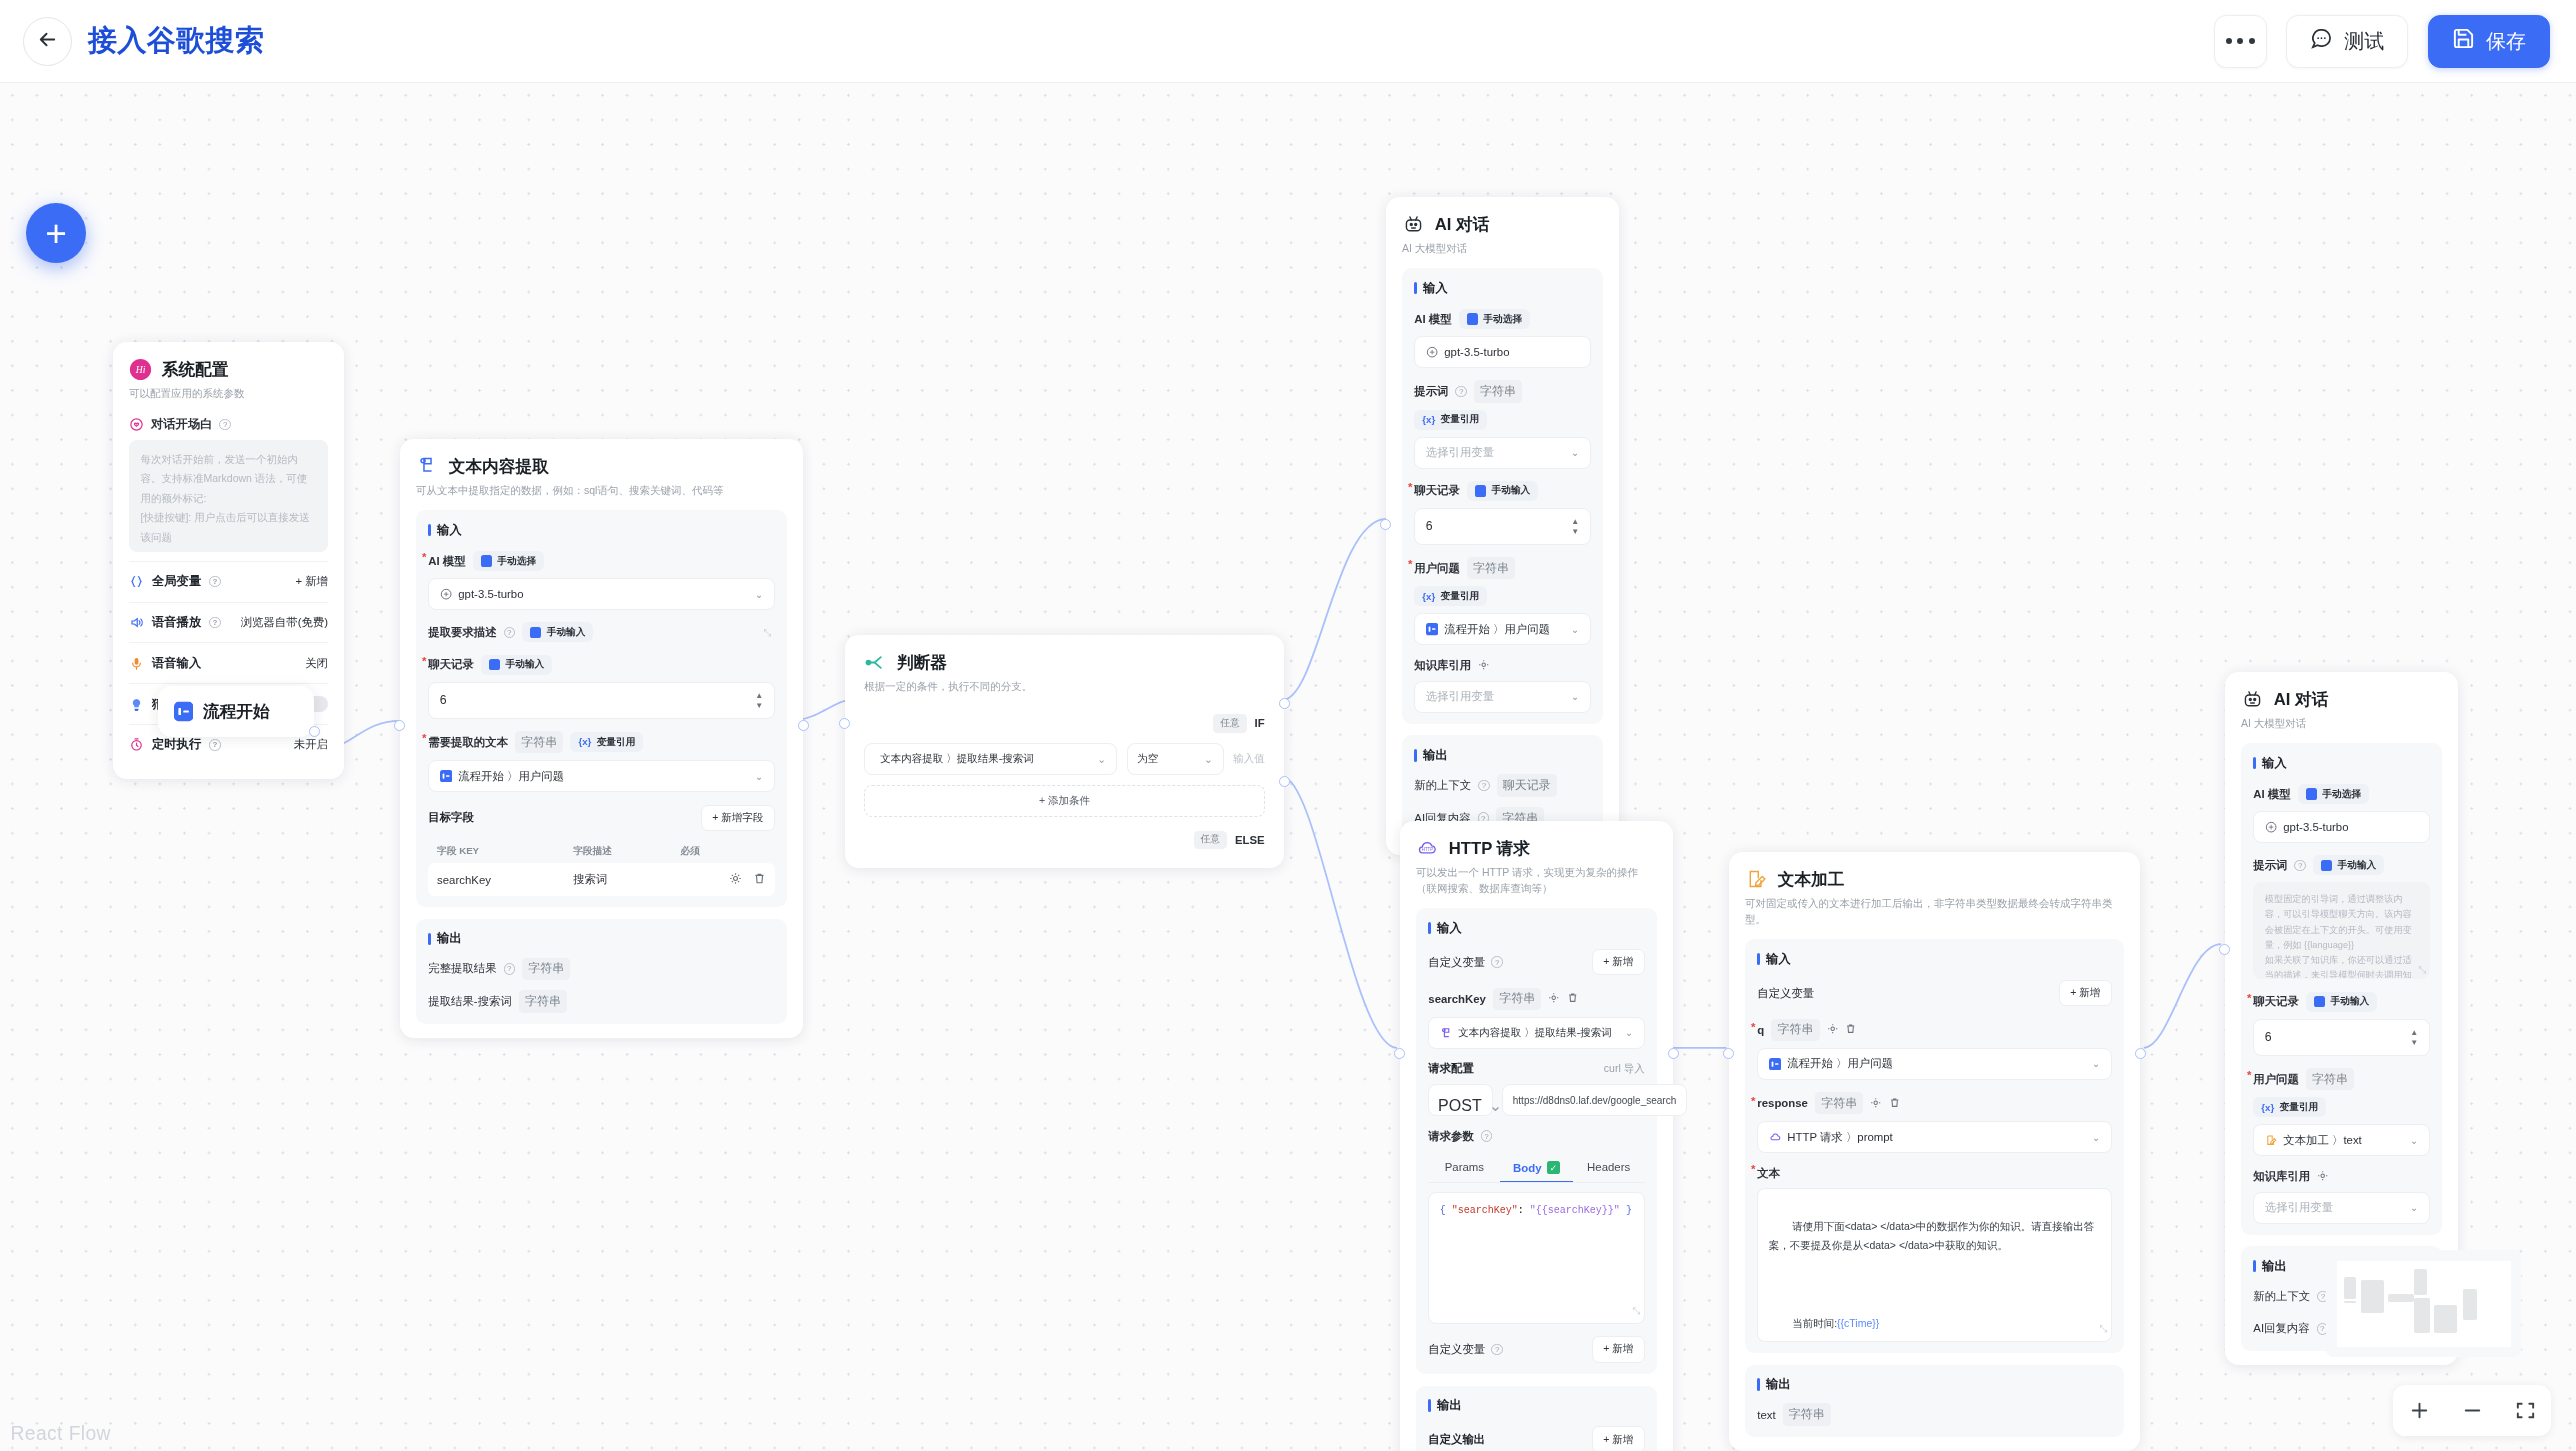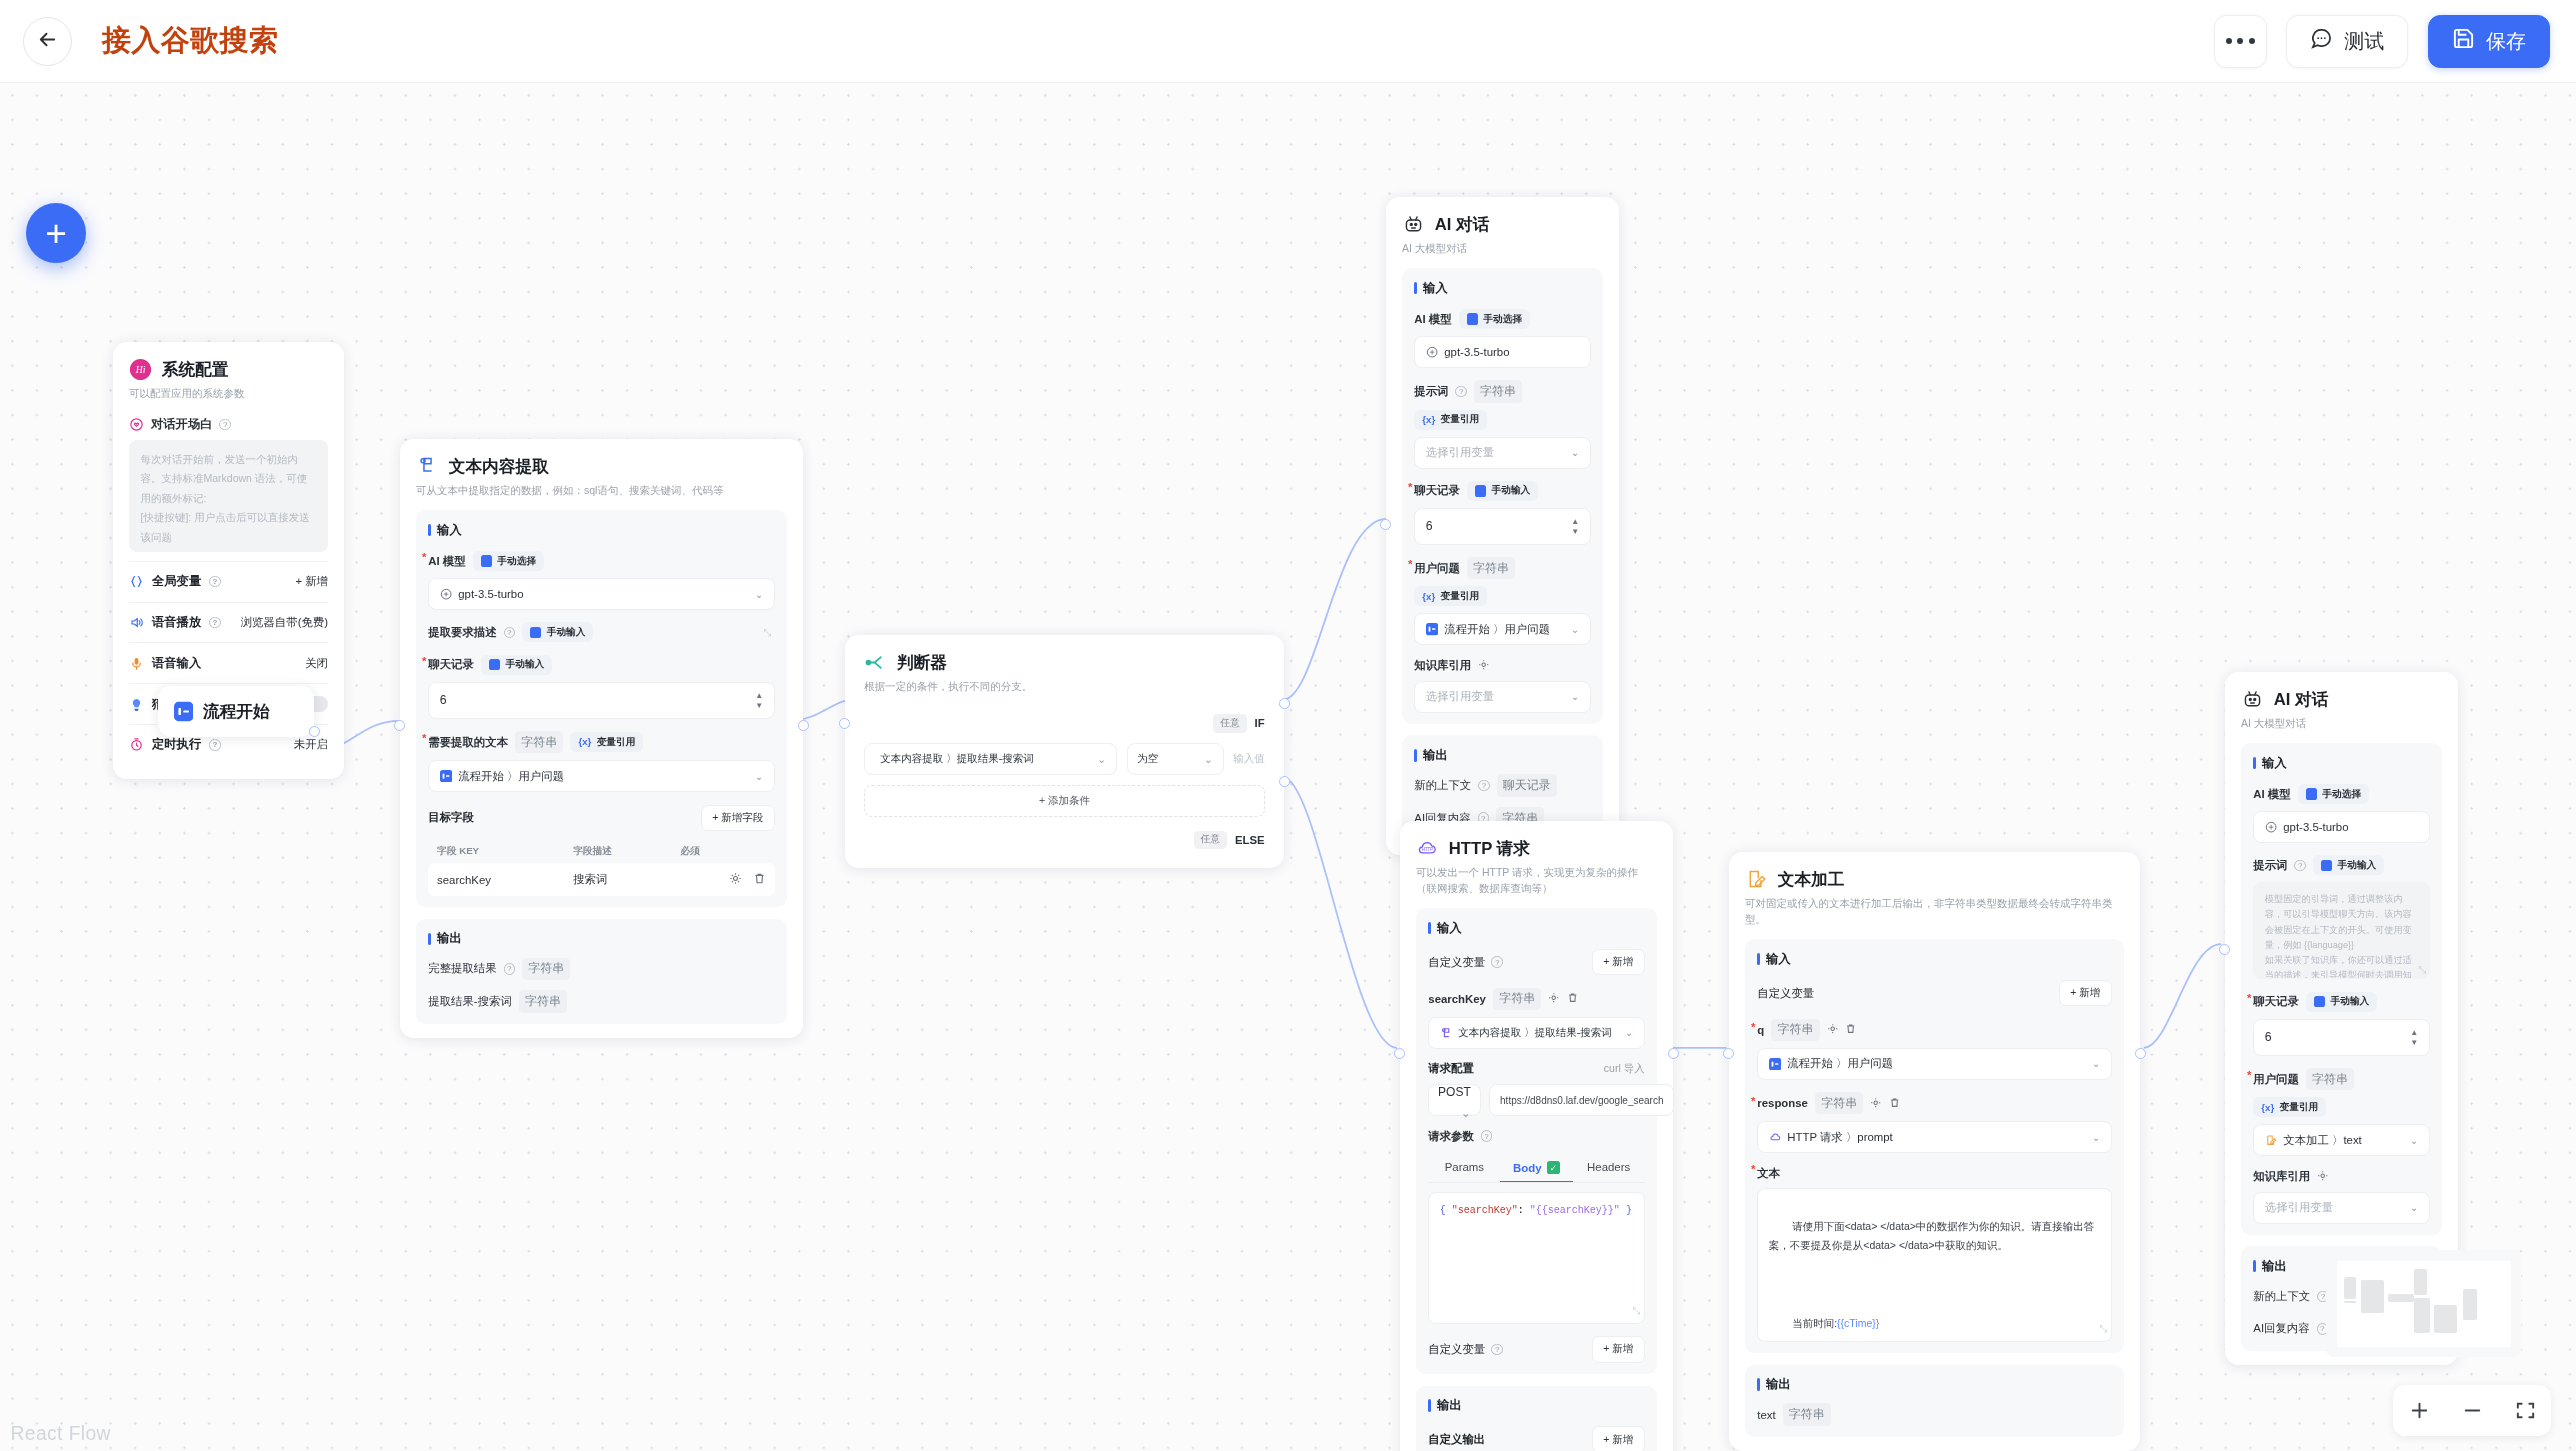--- a/index.html
+++ b/index.html
@@ -16,21 +16,21 @@
     display: flex; align-items: center; z-index: 50;
   }
   .back-btn {
     width: 49px; height: 49px; border-radius: 50%;
     border: 0.9px solid #e2e5e9; background: #fff;
     display: flex; align-items: center; justify-content: center;
     margin-left: 23px; cursor: pointer;
   }
   .back-btn svg { width: 23px; height: 23px; }
   .page-title {
-    margin-left: 30px; font-size: 29px; font-weight: 700; color: #c2410c;
+    margin-left: 16px; font-size: 29px; font-weight: 700; color: #1d4ed8;
     letter-spacing: 0.4px;
   }
   .topbar-right {
     margin-left: auto; display: flex; gap: 19.3px; margin-right: 26px;
   }
   .icon-btn {
     width: 53px; height: 53px; border-radius: 12.3px; background: #fff;
     border: 0.9px solid #eceef1; display: flex; align-items: center; justify-content: center;
     cursor: pointer; box-shadow: 0 0.9px 2.6px rgba(0,0,0,.04);
   }
@@ -166,21 +166,21 @@
   
   .tabs { display: flex; margin-top: 10.5px; border-bottom: 0.9px solid #eceef1; }
   .tab { flex: 1; text-align: center; font-size: 11.4px; color: #454b53; padding: 7px 0; cursor: pointer; }
   .tab.active { color: #3b6cf5; font-weight: 700; border-bottom: 1.8px solid #3b6cf5; display: flex; align-items: center; justify-content: center; gap: 5.3px; }
   .ok { width: 13px; height: 13px; border-radius: 2.6px; background: #2bb673; color: #fff; font-size: 8.8px;
         display: inline-flex; align-items: center; justify-content: center; }
   .codearea { margin-top: 8.8px; background: #fff; border: 0.9px solid #eceef1; border-radius: 8px; padding: 8.8px 10.5px;
               font-family: "Liberation Mono", "DejaVu Sans Mono", monospace; font-size: 10px; line-height: 1.8; position: relative; }
   .k { color: #c0392b; } .v { color: #9a6ae0; } .br { color: #5a6bd8; }
   .method { background: #fff; border: 0.9px solid #eceef1; border-radius: 8px; height: 32px; display: flex;
-            align-items: flex-end; padding: 0 8.8px; font-size: 12px; color: #2c3138; gap: 7px; width: 65px; flex-direction: column; }
+            align-items: flex-end; padding: 0 8.8px; font-size: 16px; color: #2c3138; gap: 7px; width: 65px; }
   .urlbox { flex: 1; background: #fff; border: 0.9px solid #eceef1; border-radius: 8px; height: 32px; display: flex;
             align-items: center; padding: 0 9.7px; font-size: 10px; color: #434950; }
 
   svg.edge { position: absolute; left: 0; top: 0; width: 2576px; height: 1369px; pointer-events: none; }
   .edge path { fill: none; stroke: #a9c0fb; stroke-width: 2; }
 </style>
 </head>
 <body>
 
 <div class="topbar">

